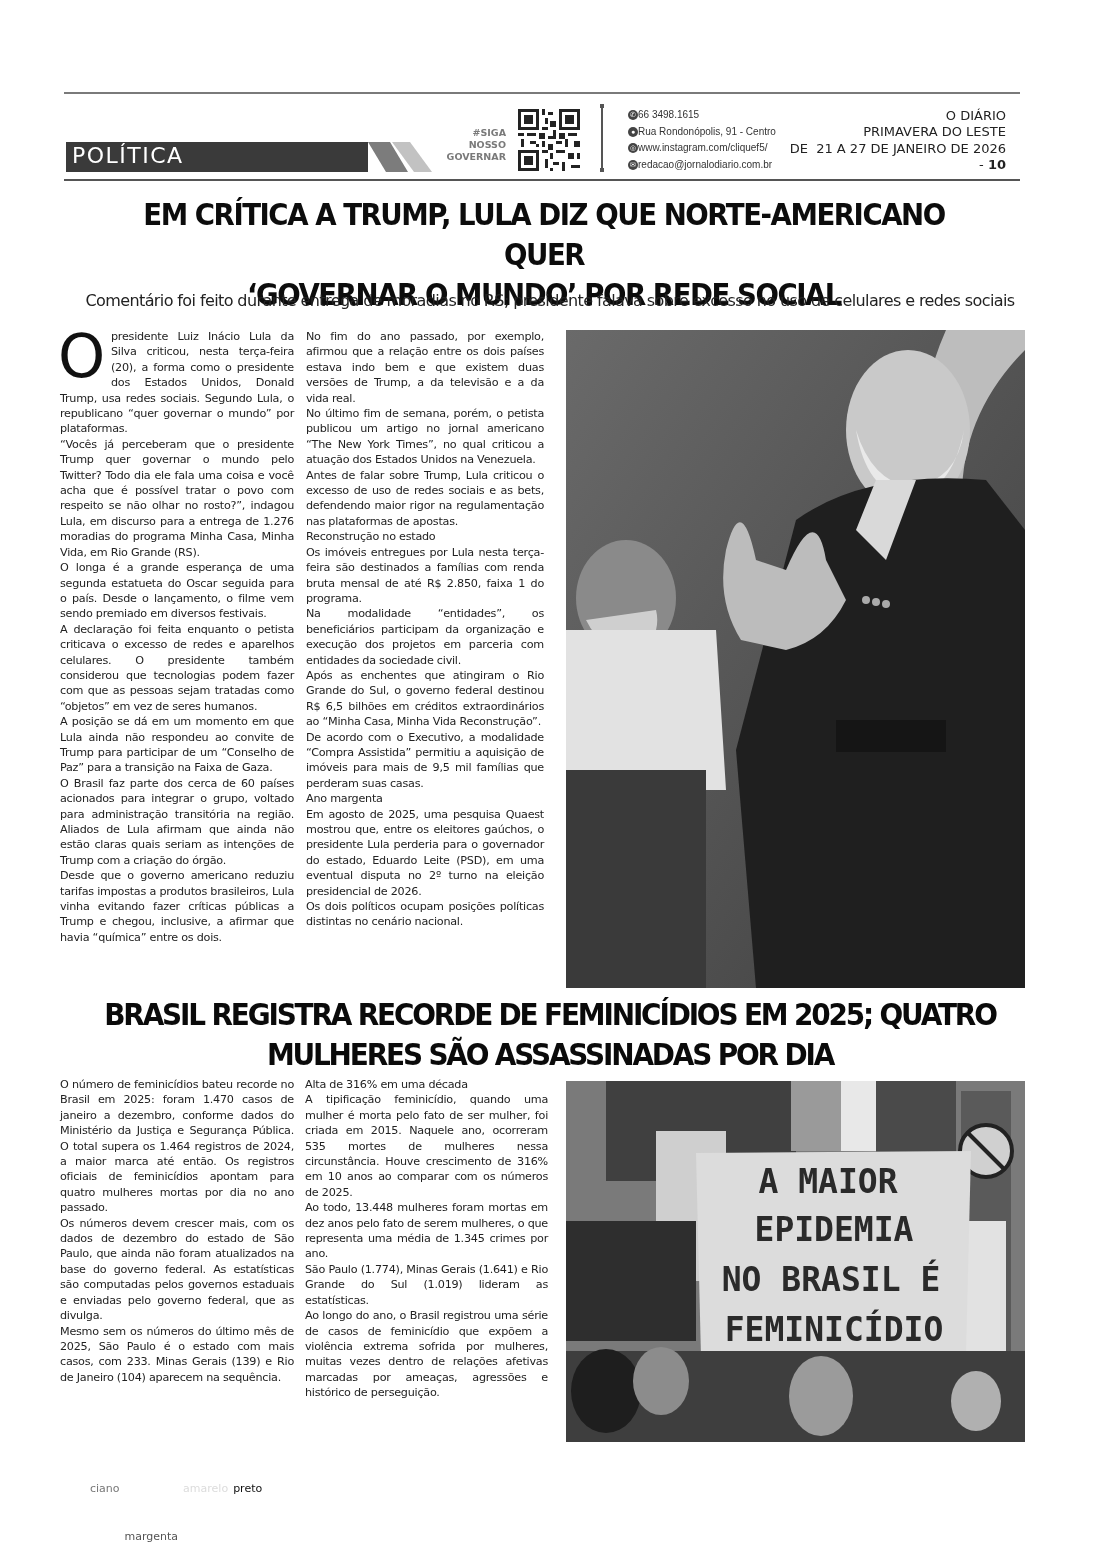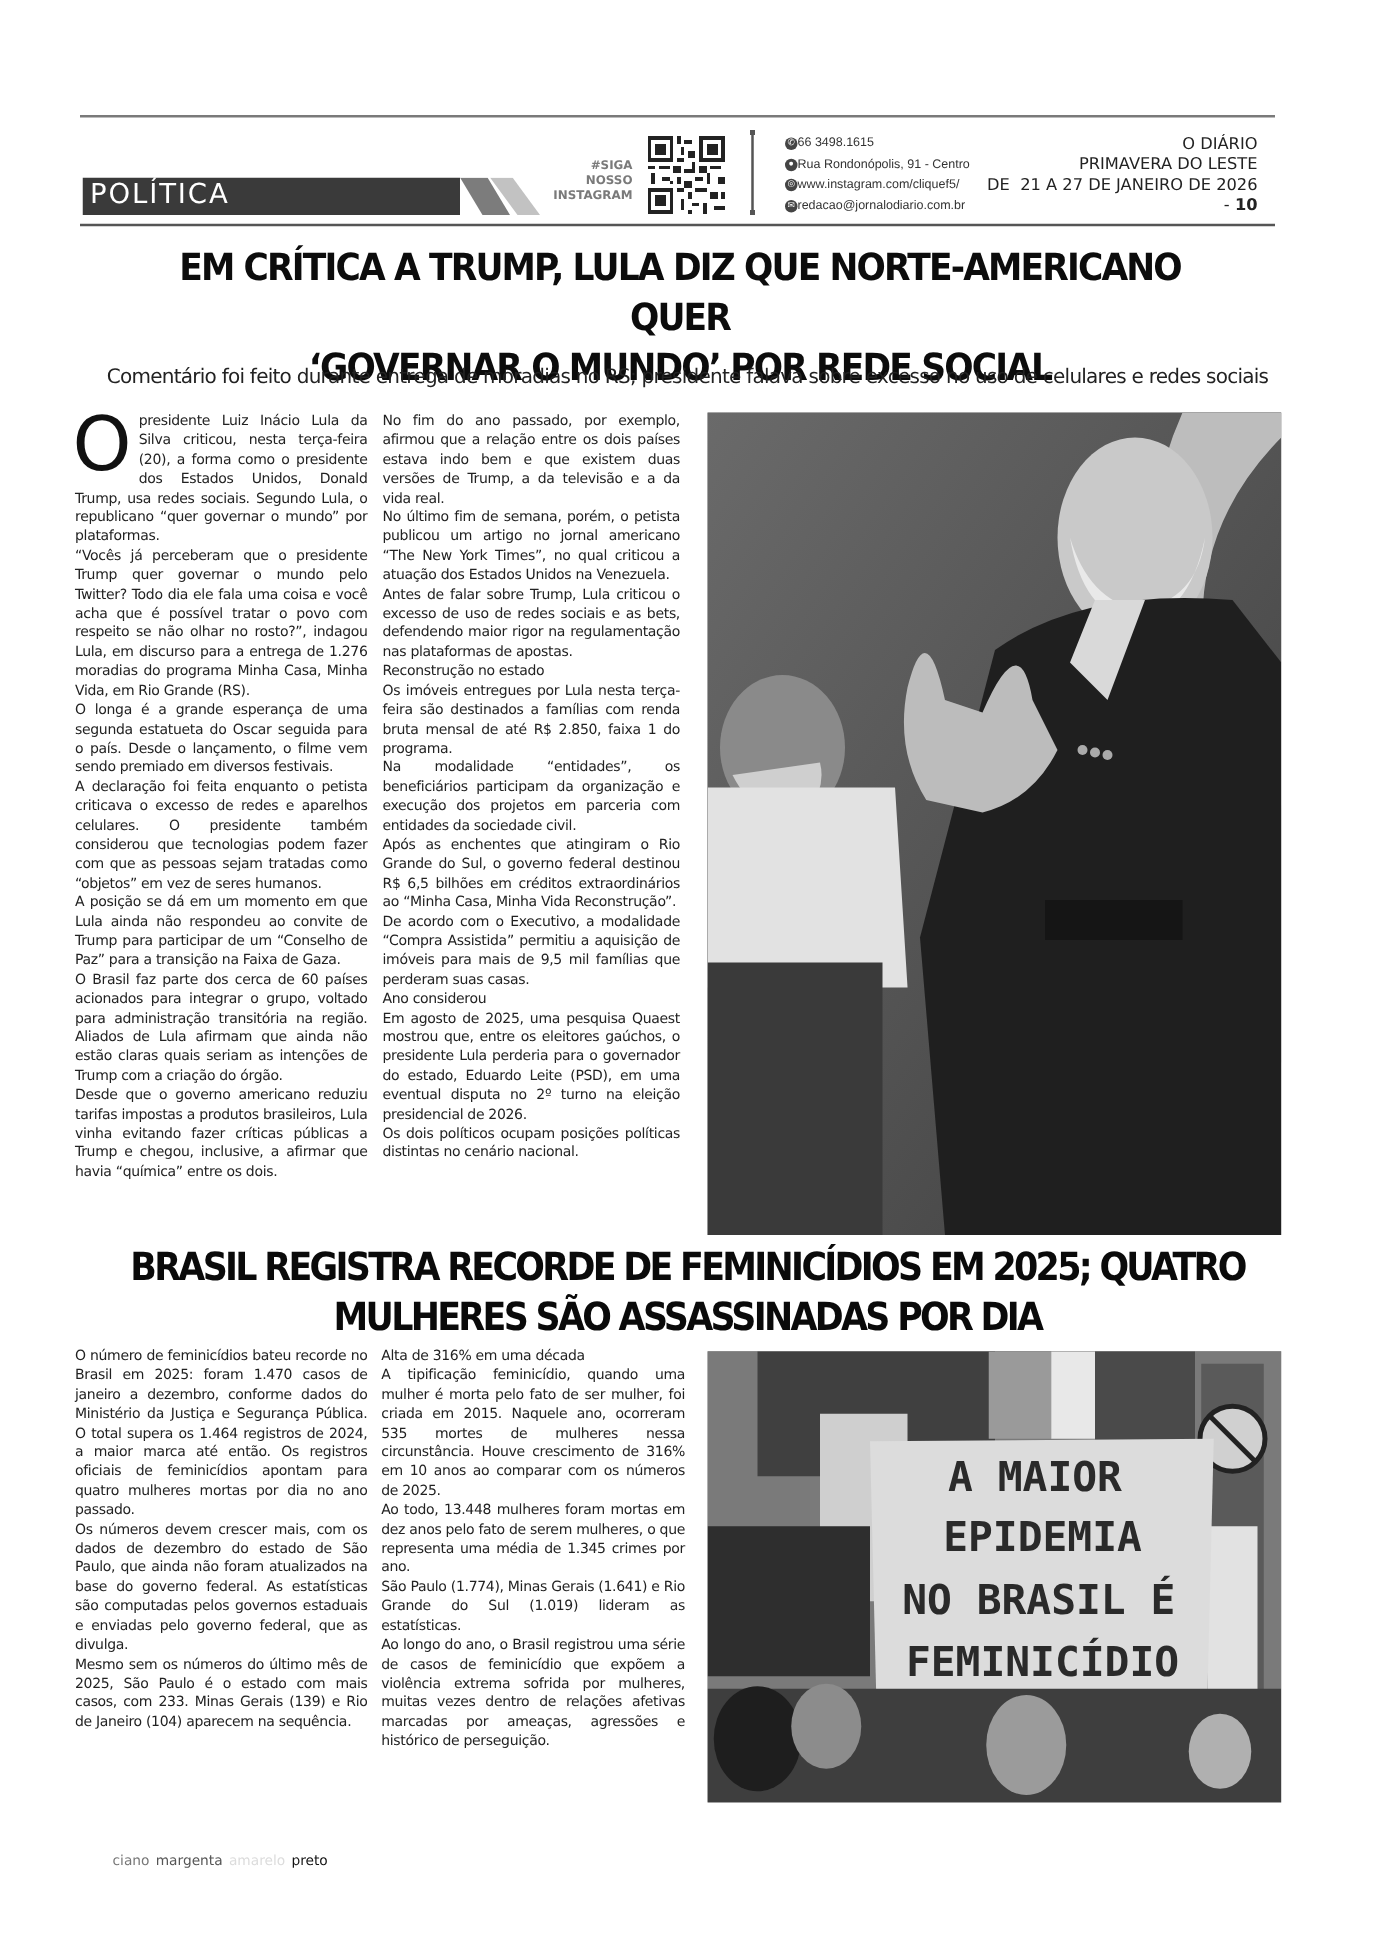--- a/index.html
+++ b/index.html
@@ -49,36 +49,36 @@
 
   .a2c1 { left: 60px; top: 1077px; width: 234px; }
   .a2c2 { left: 305px; top: 1077px; width: 243px; }
   .photo2 { position: absolute; left: 566px; top: 1081px; width: 459px; height: 361px; overflow: hidden; background: #737373; }
 
   
   .footer { position: absolute; left: 90px; top: 1482px; font-family: "DejaVu Sans", sans-serif; font-size: 11px; color: #666; display: flex; gap: 5px; }
   .footer .c-amarelo { color: #dcdcdc; }
   .footer .c-preto { color: #111; text-align: right; }
   .footer .c-ciano { color: #777; }
-  .footer .c-margenta { color: #555; }
+  .footer .c-margenta { color: #555; margin-top: 48px; }
 </style>
 </head>
 <body>
 
 <div class="top-rule"></div>
 <div class="logo">O DIARIO</div>
 <div class="section-bar"></div>
 <div class="section-stripe1"></div>
 <div class="section-stripe2"></div>
 <div class="section-label">POLÍTICA</div>
 
 <div class="follow">
   <div>#SIGA</div>
   <div>NOSSO</div>
-  <div>INSTAGRAM</div>
+  <div>GOVERNAR</div>
 </div>
 
 <svg class="qr" viewBox="0 0 21 21" shape-rendering="crispEdges">
   <rect width="21" height="21" fill="#fff"></rect>
   <g fill="#222">
     <rect x="0" y="0" width="7" height="7"></rect>
       <rect x="1" y="1" width="5" height="5" fill="#fff"></rect>
       <rect x="2" y="2" width="3" height="3"></rect>
     <rect x="14" y="0" width="7" height="7"></rect>
       <rect x="15" y="1" width="5" height="5" fill="#fff"></rect>
@@ -167,21 +167,21 @@
 
 <div class="col a1c2">
   <p>No fim do ano passado, por exemplo, afirmou que a relação entre os dois países estava indo bem e que existem duas versões de Trump, a da televisão e a da vida real.</p>
   <p>No último fim de semana, porém, o petista publicou um artigo no jornal americano “The New York Times”, no qual criticou a atuação dos Estados Unidos na Venezuela.</p>
   <p>Antes de falar sobre Trump, Lula criticou o excesso de uso de redes sociais e as bets, defendendo maior rigor na regulamentação nas plataformas de apostas.</p>
   <p class="sub">Reconstrução no estado</p>
   <p>Os imóveis entregues por Lula nesta terça-feira são destinados a famílias com renda bruta mensal de até R$ 2.850, faixa 1 do programa.</p>
   <p>Na modalidade “entidades”, os beneficiários participam da organização e execução dos projetos em parceria com entidades da sociedade civil.</p>
   <p>Após as enchentes que atingiram o Rio Grande do Sul, o governo federal destinou R$ 6,5 bilhões em créditos extraordinários ao “Minha Casa, Minha Vida Reconstrução”.</p>
   <p>De acordo com o Executivo, a modalidade “Compra Assistida” permitiu a aquisição de imóveis para mais de 9,5 mil famílias que perderam suas casas.</p>
-  <p class="sub">Ano considerou</p>
+  <p class="sub">Ano margenta</p>
   <p>Em agosto de 2025, uma pesquisa Quaest mostrou que, entre os eleitores gaúchos, o presidente Lula perderia para o governador do estado, Eduardo Leite (PSD), em uma eventual disputa no 2º turno na eleição presidencial de 2026.</p>
   <p>Os dois políticos ocupam posições políticas distintas no cenário nacional.</p>
 </div>
 
 <div class="photo1" title="Lula fazendo sinal de positivo com os polegares em evento">
   <svg width="459" height="658" viewBox="0 0 459 658">
     <defs>
       <linearGradient id="bg1" x1="0" y1="0" x2="1" y2="1">
         <stop offset="0" stop-color="#6a6a6a"></stop>
           <stop offset="1" stop-color="#3e3e3e"></stop>

